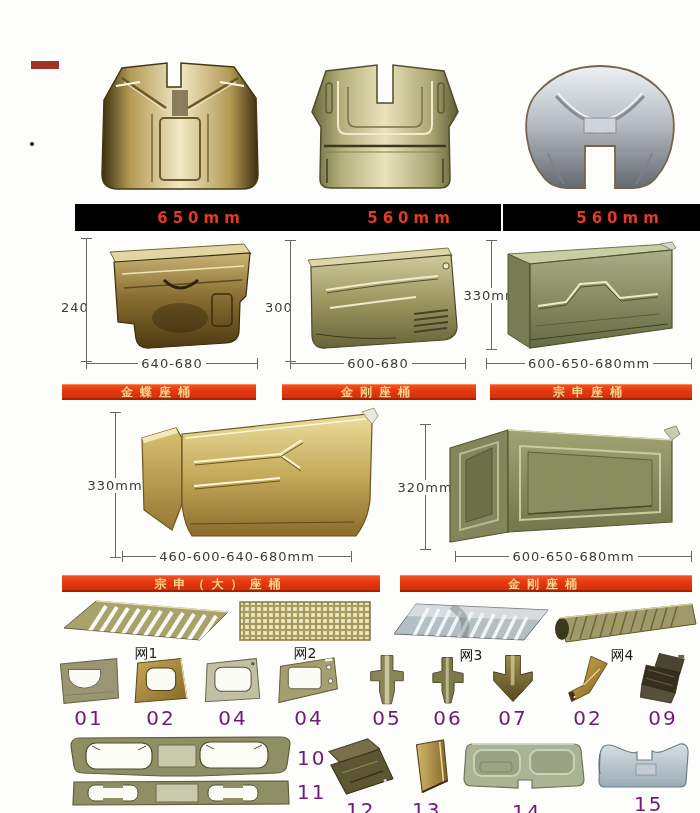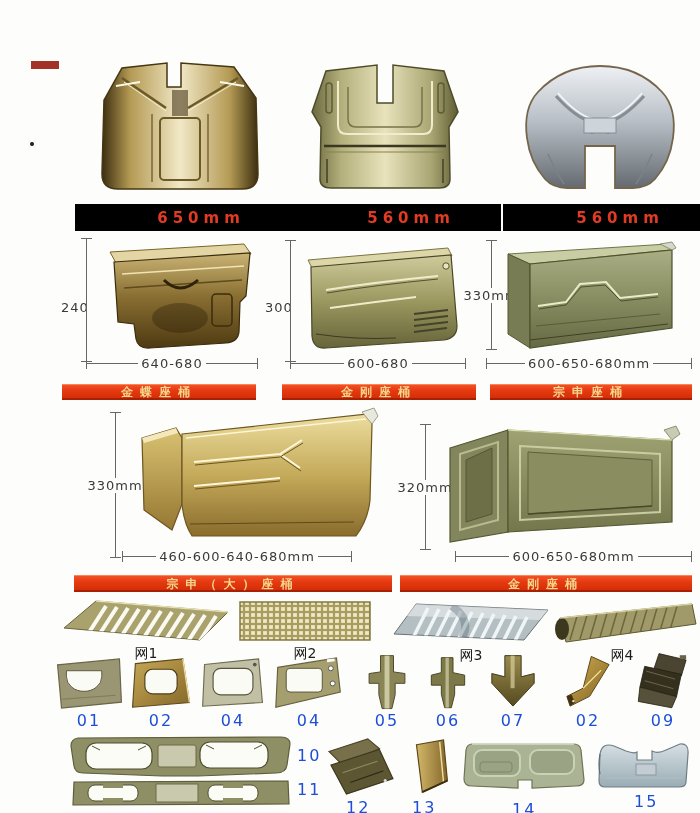--- a/index.html
+++ b/index.html
@@ -20,21 +20,21 @@
   .hdim .tick{width:1px;height:11px;background:#666;}
   .vdim{display:flex;flex-direction:column;align-items:center;}
   .vdim .vseg{flex:1;width:1px;background:#666;}
   .vdim .tick{height:1px;width:11px;background:#666;}
   .vline{width:1px;background:#666;}
   .vline i{position:absolute;left:-5px;width:11px;height:1px;background:#666;}
   .vline i.t{top:0;} .vline i.b{bottom:0;}
   .meshbox{display:flex;flex-direction:column;align-items:center;gap:3px;}
   .mlabel{font-size:14px;color:#1c1c1c;}
   .partbox{display:flex;flex-direction:column;align-items:center;justify-content:space-between;}
-  .plabel{font-size:16px;color:#1d4ed8;letter-spacing:2px;}
+  .plabel{font-size:20px;color:#701a75;letter-spacing:2px;}
   svg{display:block;}
 </style>
 </head>
 <body>
 
 <div id="canvas">
 
   <div class="abs redmark"></div>
   <div class="abs dot"></div>
 
@@ -230,21 +230,21 @@
     <path d="M56,34 L236,15" stroke="#fdf6d8" stroke-width="1.5"></path>
     <path d="M60,120 L224,118" stroke="#5e4a1c" stroke-width="1"></path>
   </svg>
   <div class="abs hdim" style="left:122px;top:550px;width:230px">
     <i class="tick"></i>
       <span class="seg"></span>
     <span class="dimlabel">460-600-640-680mm</span>
     <span class="seg"></span>
       <i class="tick"></i>
   </div>
-  <div class="abs banner" style="left:74px;top:575px;width:318px;height:17px">
+  <div class="abs banner" style="left:62px;top:575px;width:318px;height:17px">
     <span>宗申（大）座桶</span>
   </div>
 
   <div class="abs vdim" style="left:402px;top:424px;height:126px;width:46px">
     <i class="tick"></i>
       <span class="vseg"></span>
     <span class="dimlabel">320mm</span>
     <span class="vseg"></span>
       <i class="tick"></i>
   </div>

